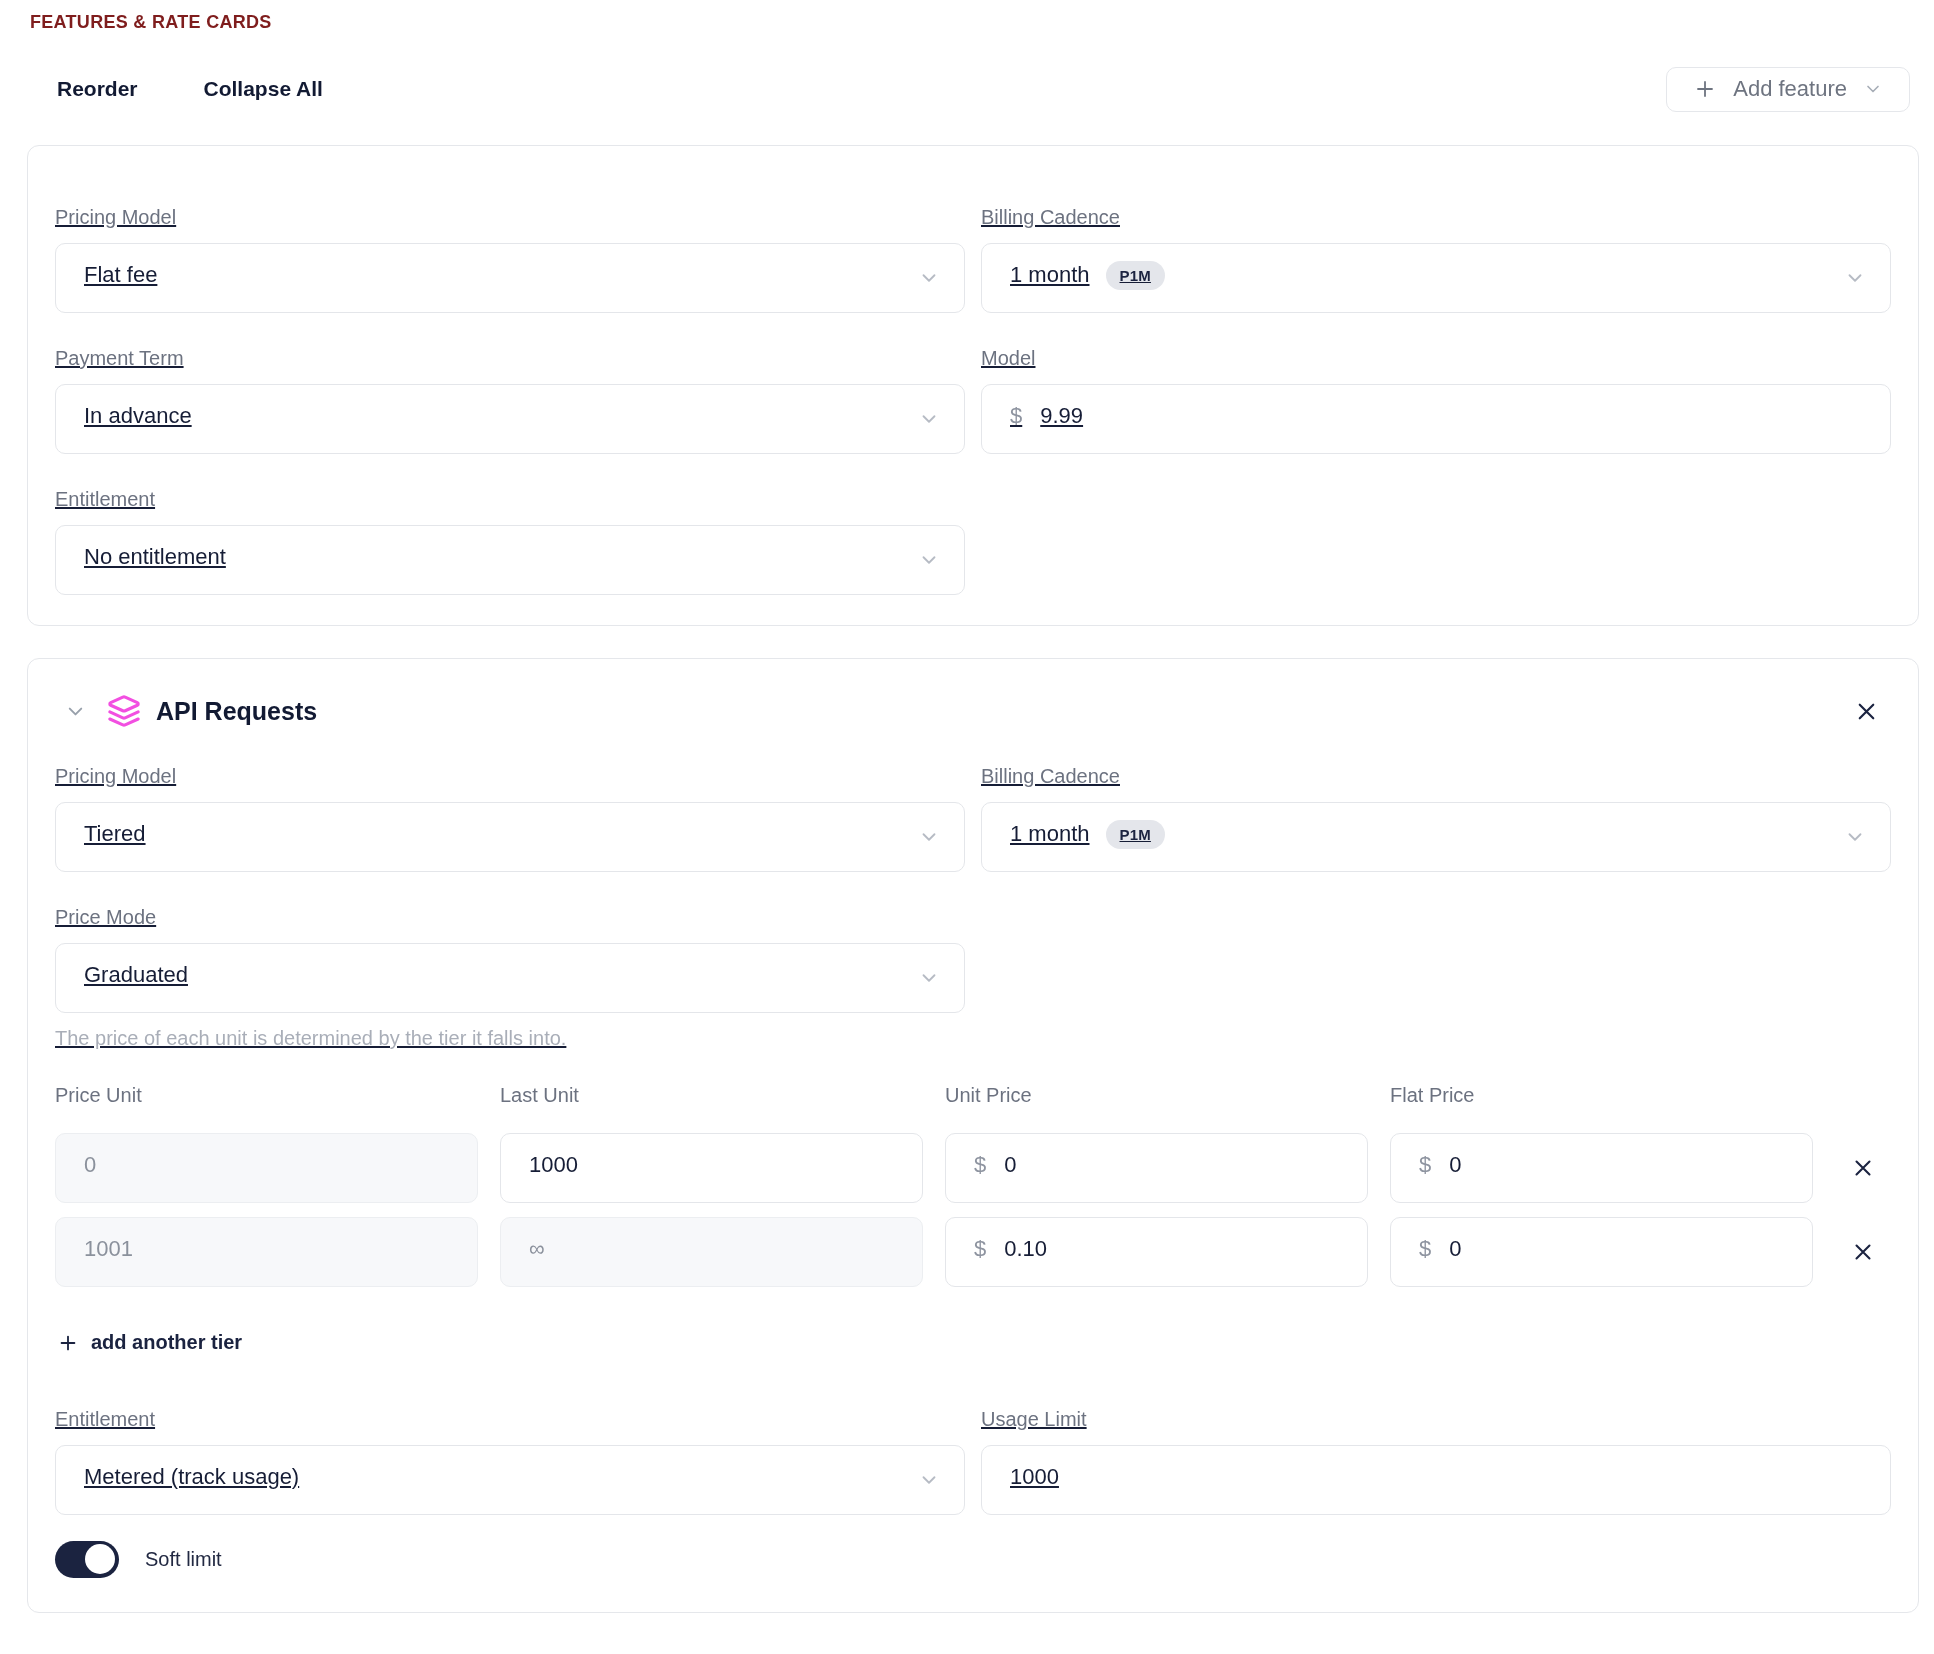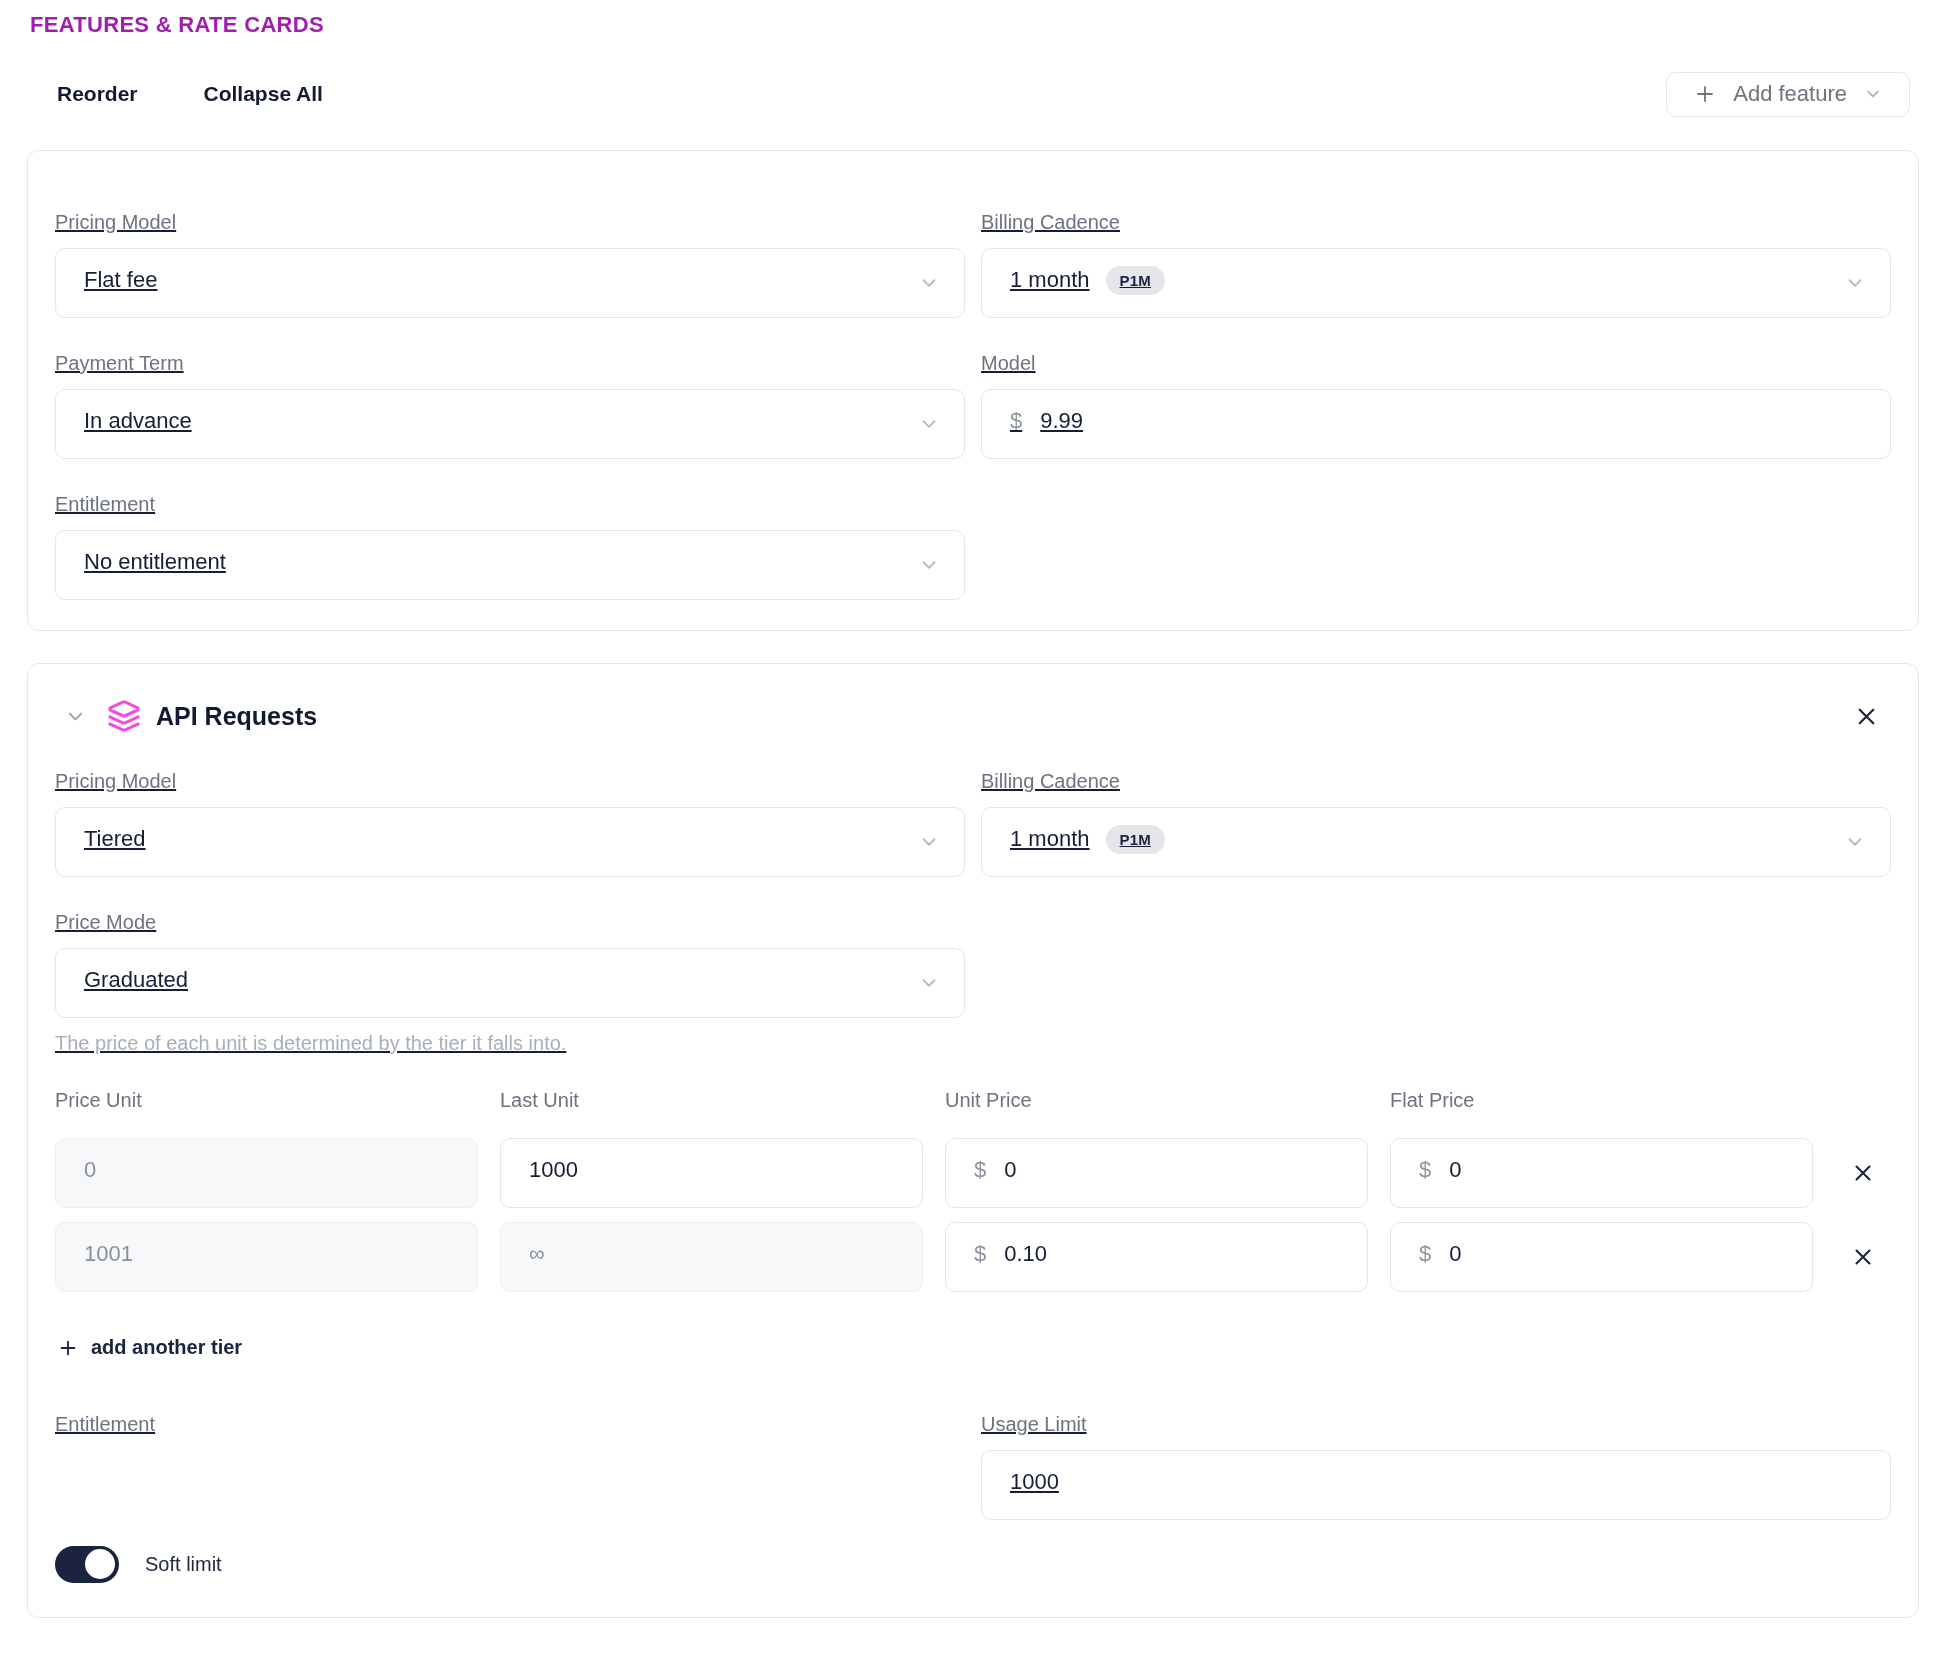--- a/index.html
+++ b/index.html
@@ -6,22 +6,22 @@
   html, body { background: #ffffff; }
   body {
     width: 1934px; min-height: 1654px;
     font-family: "Liberation Sans", sans-serif;
     color: #161d36;
   }
   .page { width: 1934px; padding-bottom: 14px; }
 
   .section-title {
     margin: 12px 30px 0 30px;
-    font-size: 22px; font-weight: 700; letter-spacing: 0.3px;
-    color: #a21caf;
+    font-size: 18px; font-weight: 700; letter-spacing: 0.3px;
+    color: #7f1d1d;
   }
 
   
   .toolbar {
     display: flex; align-items: center;
     margin: 24px 24px 24px 27px; height: 64px;
   }
   .text-btn {
     background: none; border: none; cursor: pointer;
     font-family: inherit; font-size: 21px; font-weight: 700; color: #121a33;
@@ -337,20 +337,28 @@
         <svg width="22" height="22" viewBox="0 0 24 24" fill="none" stroke="#1b2340" stroke-width="2" stroke-linecap="round">
             <path d="M12 5v14M5 12h14"></path>
           </svg>
       </span>
       <span>add another tier</span>
     </button>
 
     <div class="grid-2" style="margin-top: 50px;">
       <div>
         <span class="field-label">Entitlement</span>
+        <div class="select">
+          <span>Metered (track usage)</span>
+          <span class="chev">
+            <svg width="22" height="22" viewBox="0 0 24 24" fill="none" stroke="#b6bbc4" stroke-width="2" stroke-linecap="round" stroke-linejoin="round">
+                <path d="M6 9l6 6 6-6"></path>
+              </svg>
+          </span>
+        </div>
       </div>
       <div>
         <span class="field-label">Usage Limit</span>
         <div class="input-box">
           <input type="text" value="1000" style="">
         </div>
       </div>
     </div>
 
     <div class="toggle-row">

